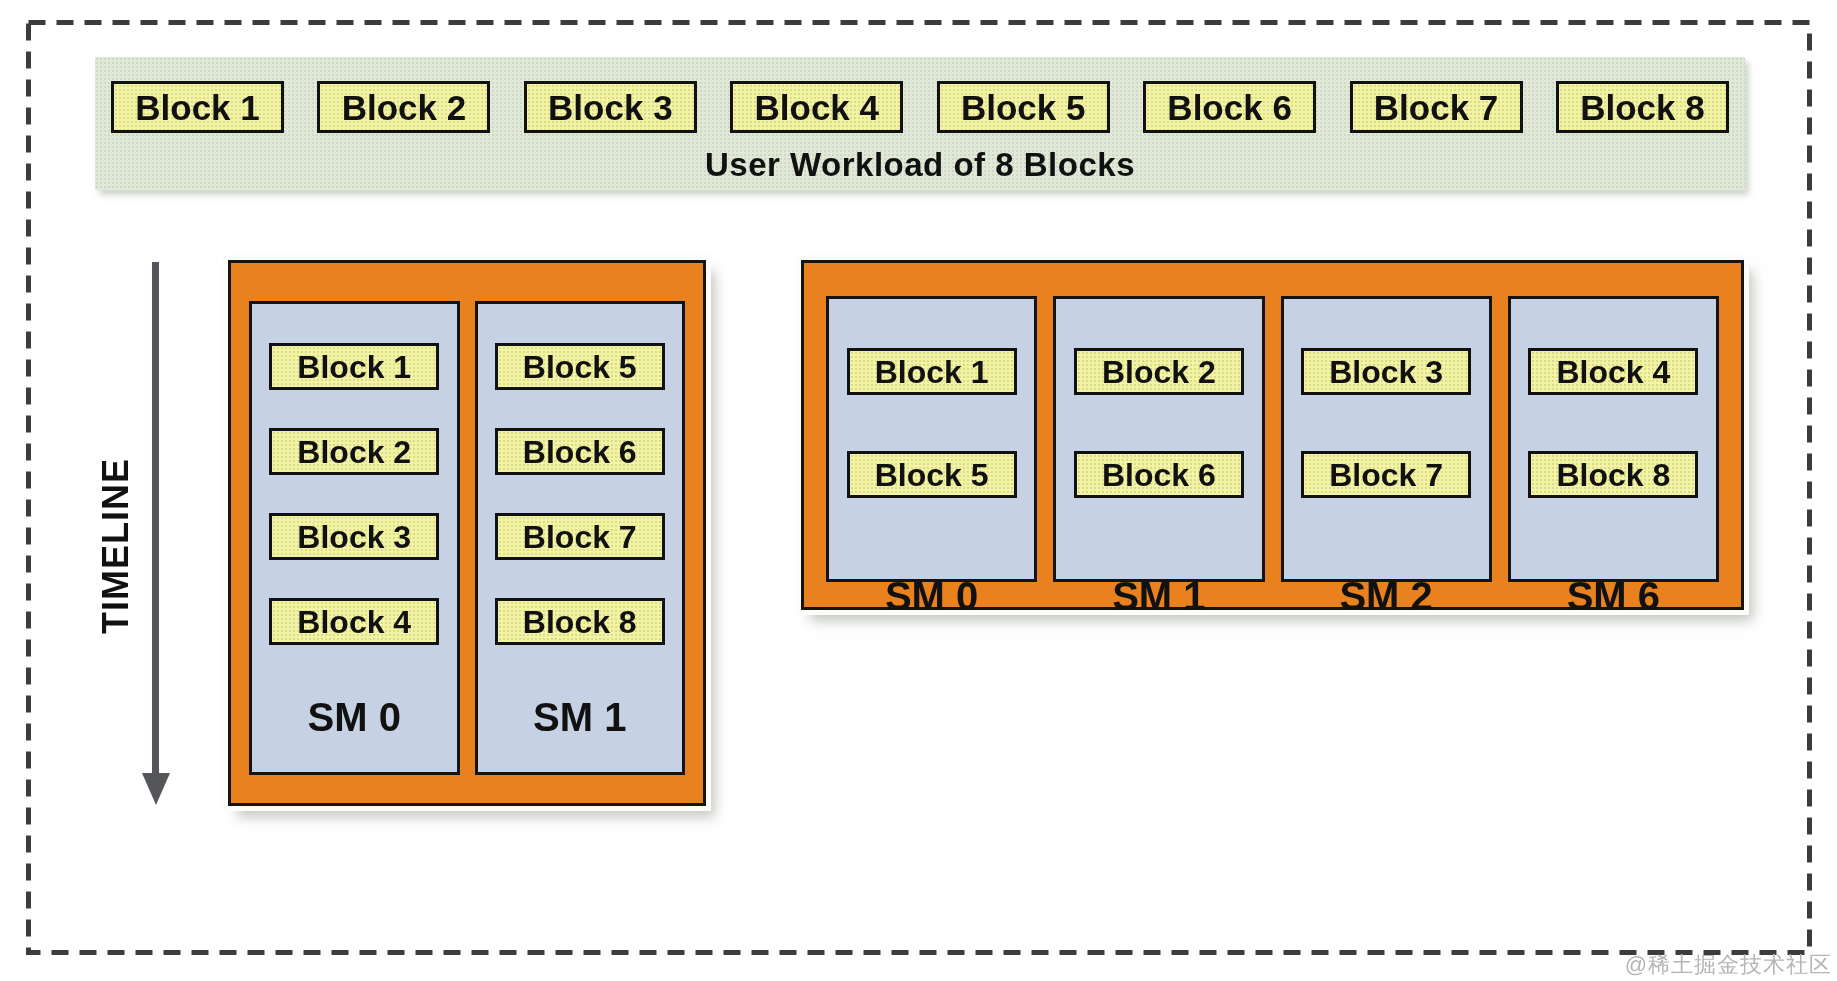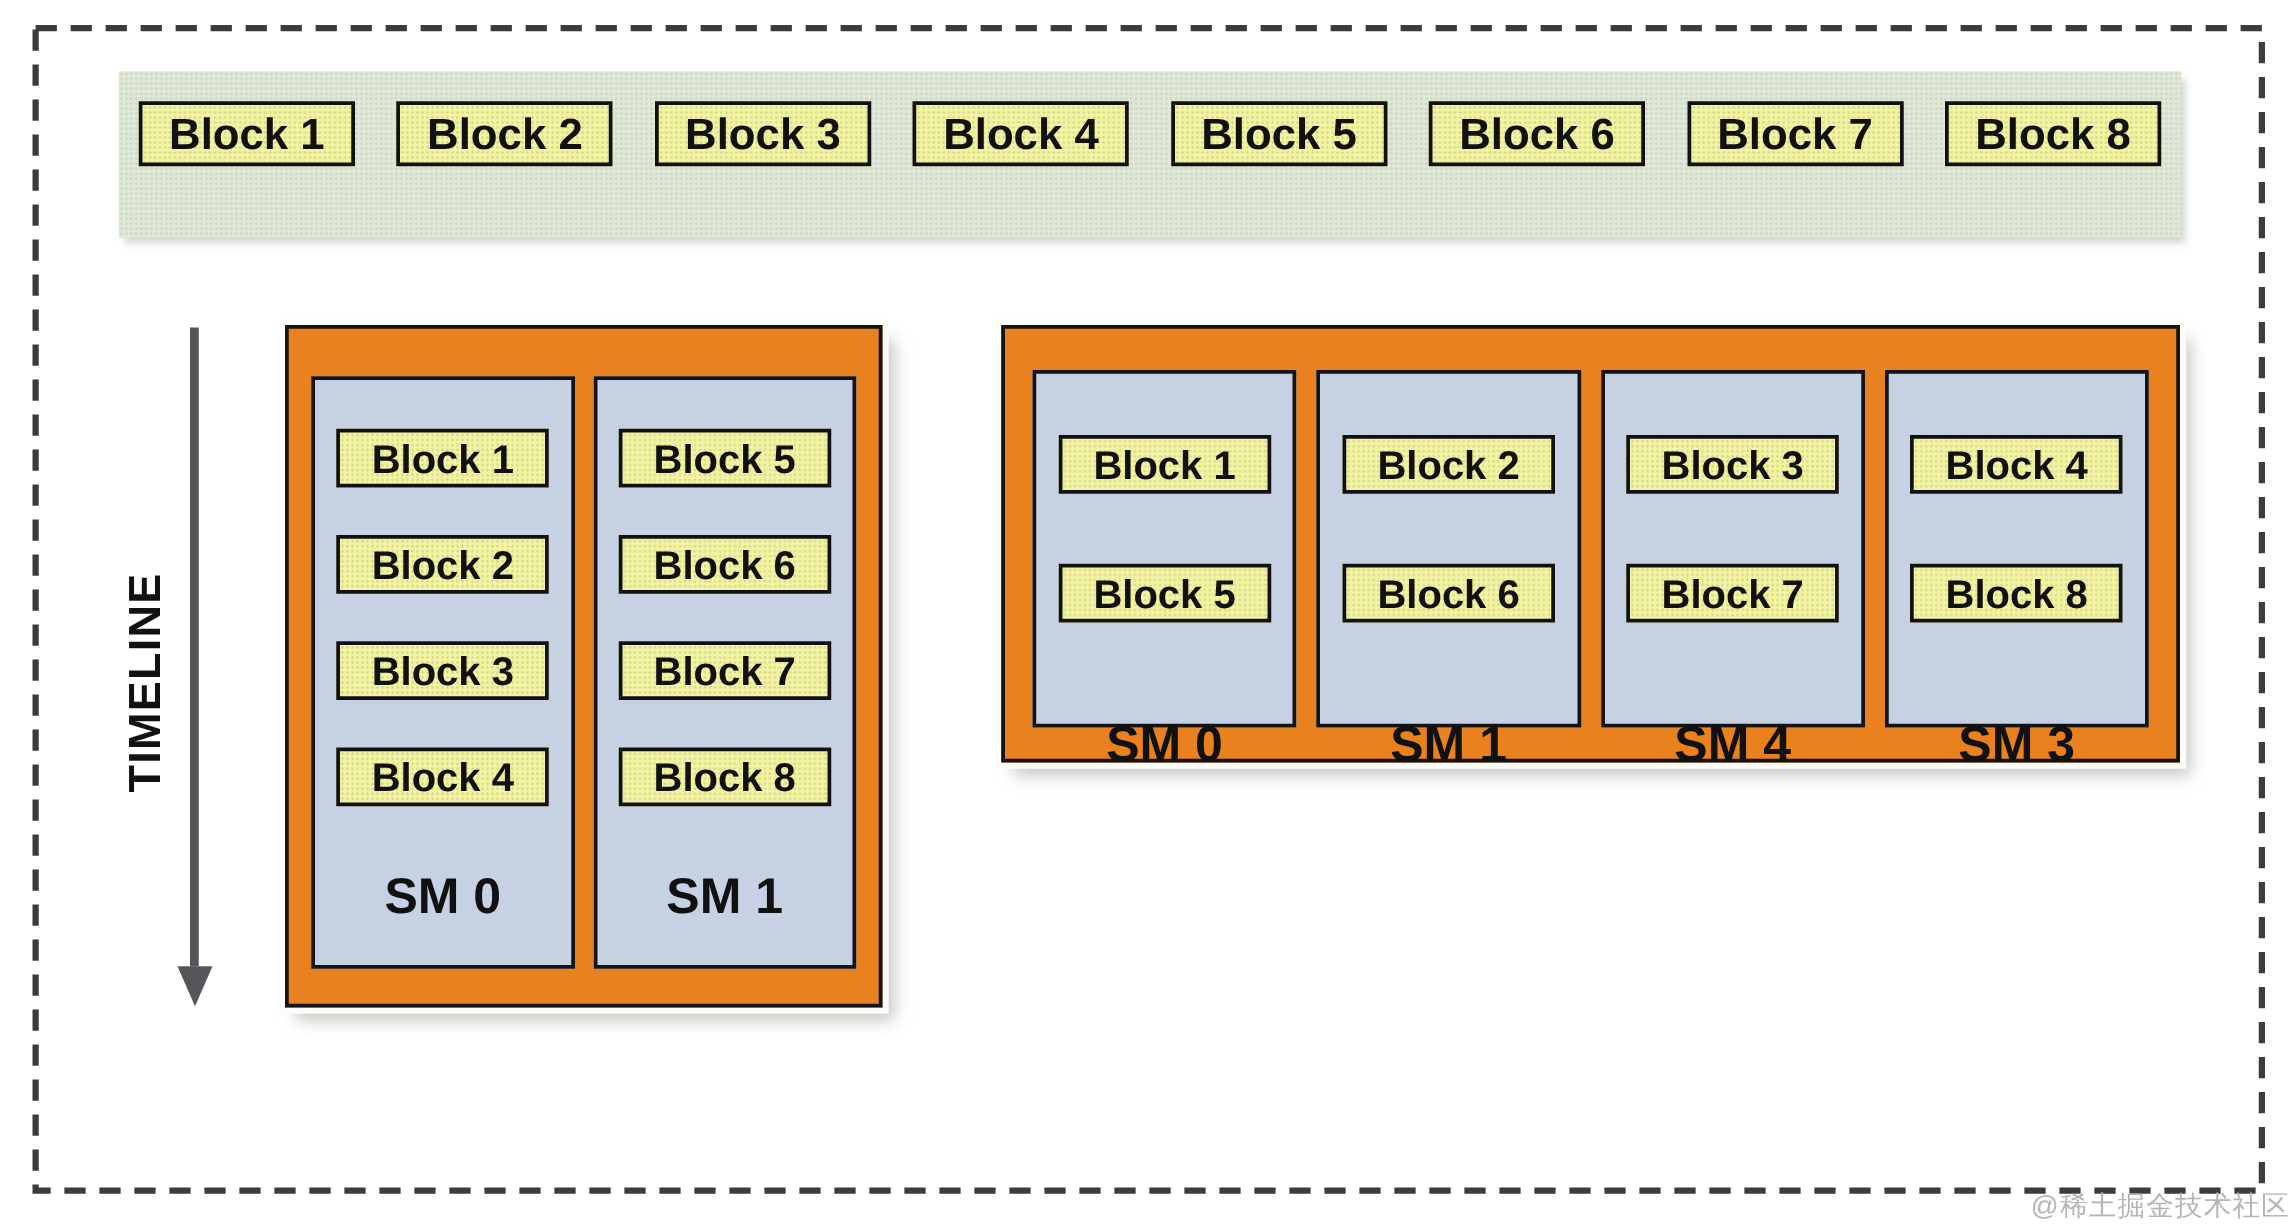--- a/index.html
+++ b/index.html
@@ -93,20 +93,21 @@
     <div class="banner-row">
       <div class="yblock wblock">Block 1</div>
       <div class="yblock wblock">Block 2</div>
       <div class="yblock wblock">Block 3</div>
       <div class="yblock wblock">Block 4</div>
       <div class="yblock wblock">Block 5</div>
       <div class="yblock wblock">Block 6</div>
       <div class="yblock wblock">Block 7</div>
       <div class="yblock wblock">Block 8</div>
     </div>
+    <div class="banner-caption">User Workload of 8 Blocks</div>
   </div>
 
   <div class="timeline-label">TIMELINE</div>
   <div class="timeline-line"></div>
   <div class="timeline-head"></div>
 
   <div class="gpu gpu2">
     <div class="sm">
       <div class="yblock gblock">Block 1</div>
       <div class="yblock gblock">Block 2</div>
@@ -130,23 +131,23 @@
       <div class="sm-label">SM 0</div>
     </div>
     <div class="sm">
       <div class="yblock gblock">Block 2</div>
       <div class="yblock gblock">Block 6</div>
       <div class="sm-label">SM 1</div>
     </div>
     <div class="sm">
       <div class="yblock gblock">Block 3</div>
       <div class="yblock gblock">Block 7</div>
-      <div class="sm-label">SM 4</div>
+      <div class="sm-label">SM 2</div>
     </div>
     <div class="sm">
       <div class="yblock gblock">Block 4</div>
       <div class="yblock gblock">Block 8</div>
-      <div class="sm-label">SM 3</div>
+      <div class="sm-label">SM 6</div>
     </div>
   </div>
 
   <div class="watermark">@稀土掘金技术社区</div>
 </div>
 
 </body></html>

